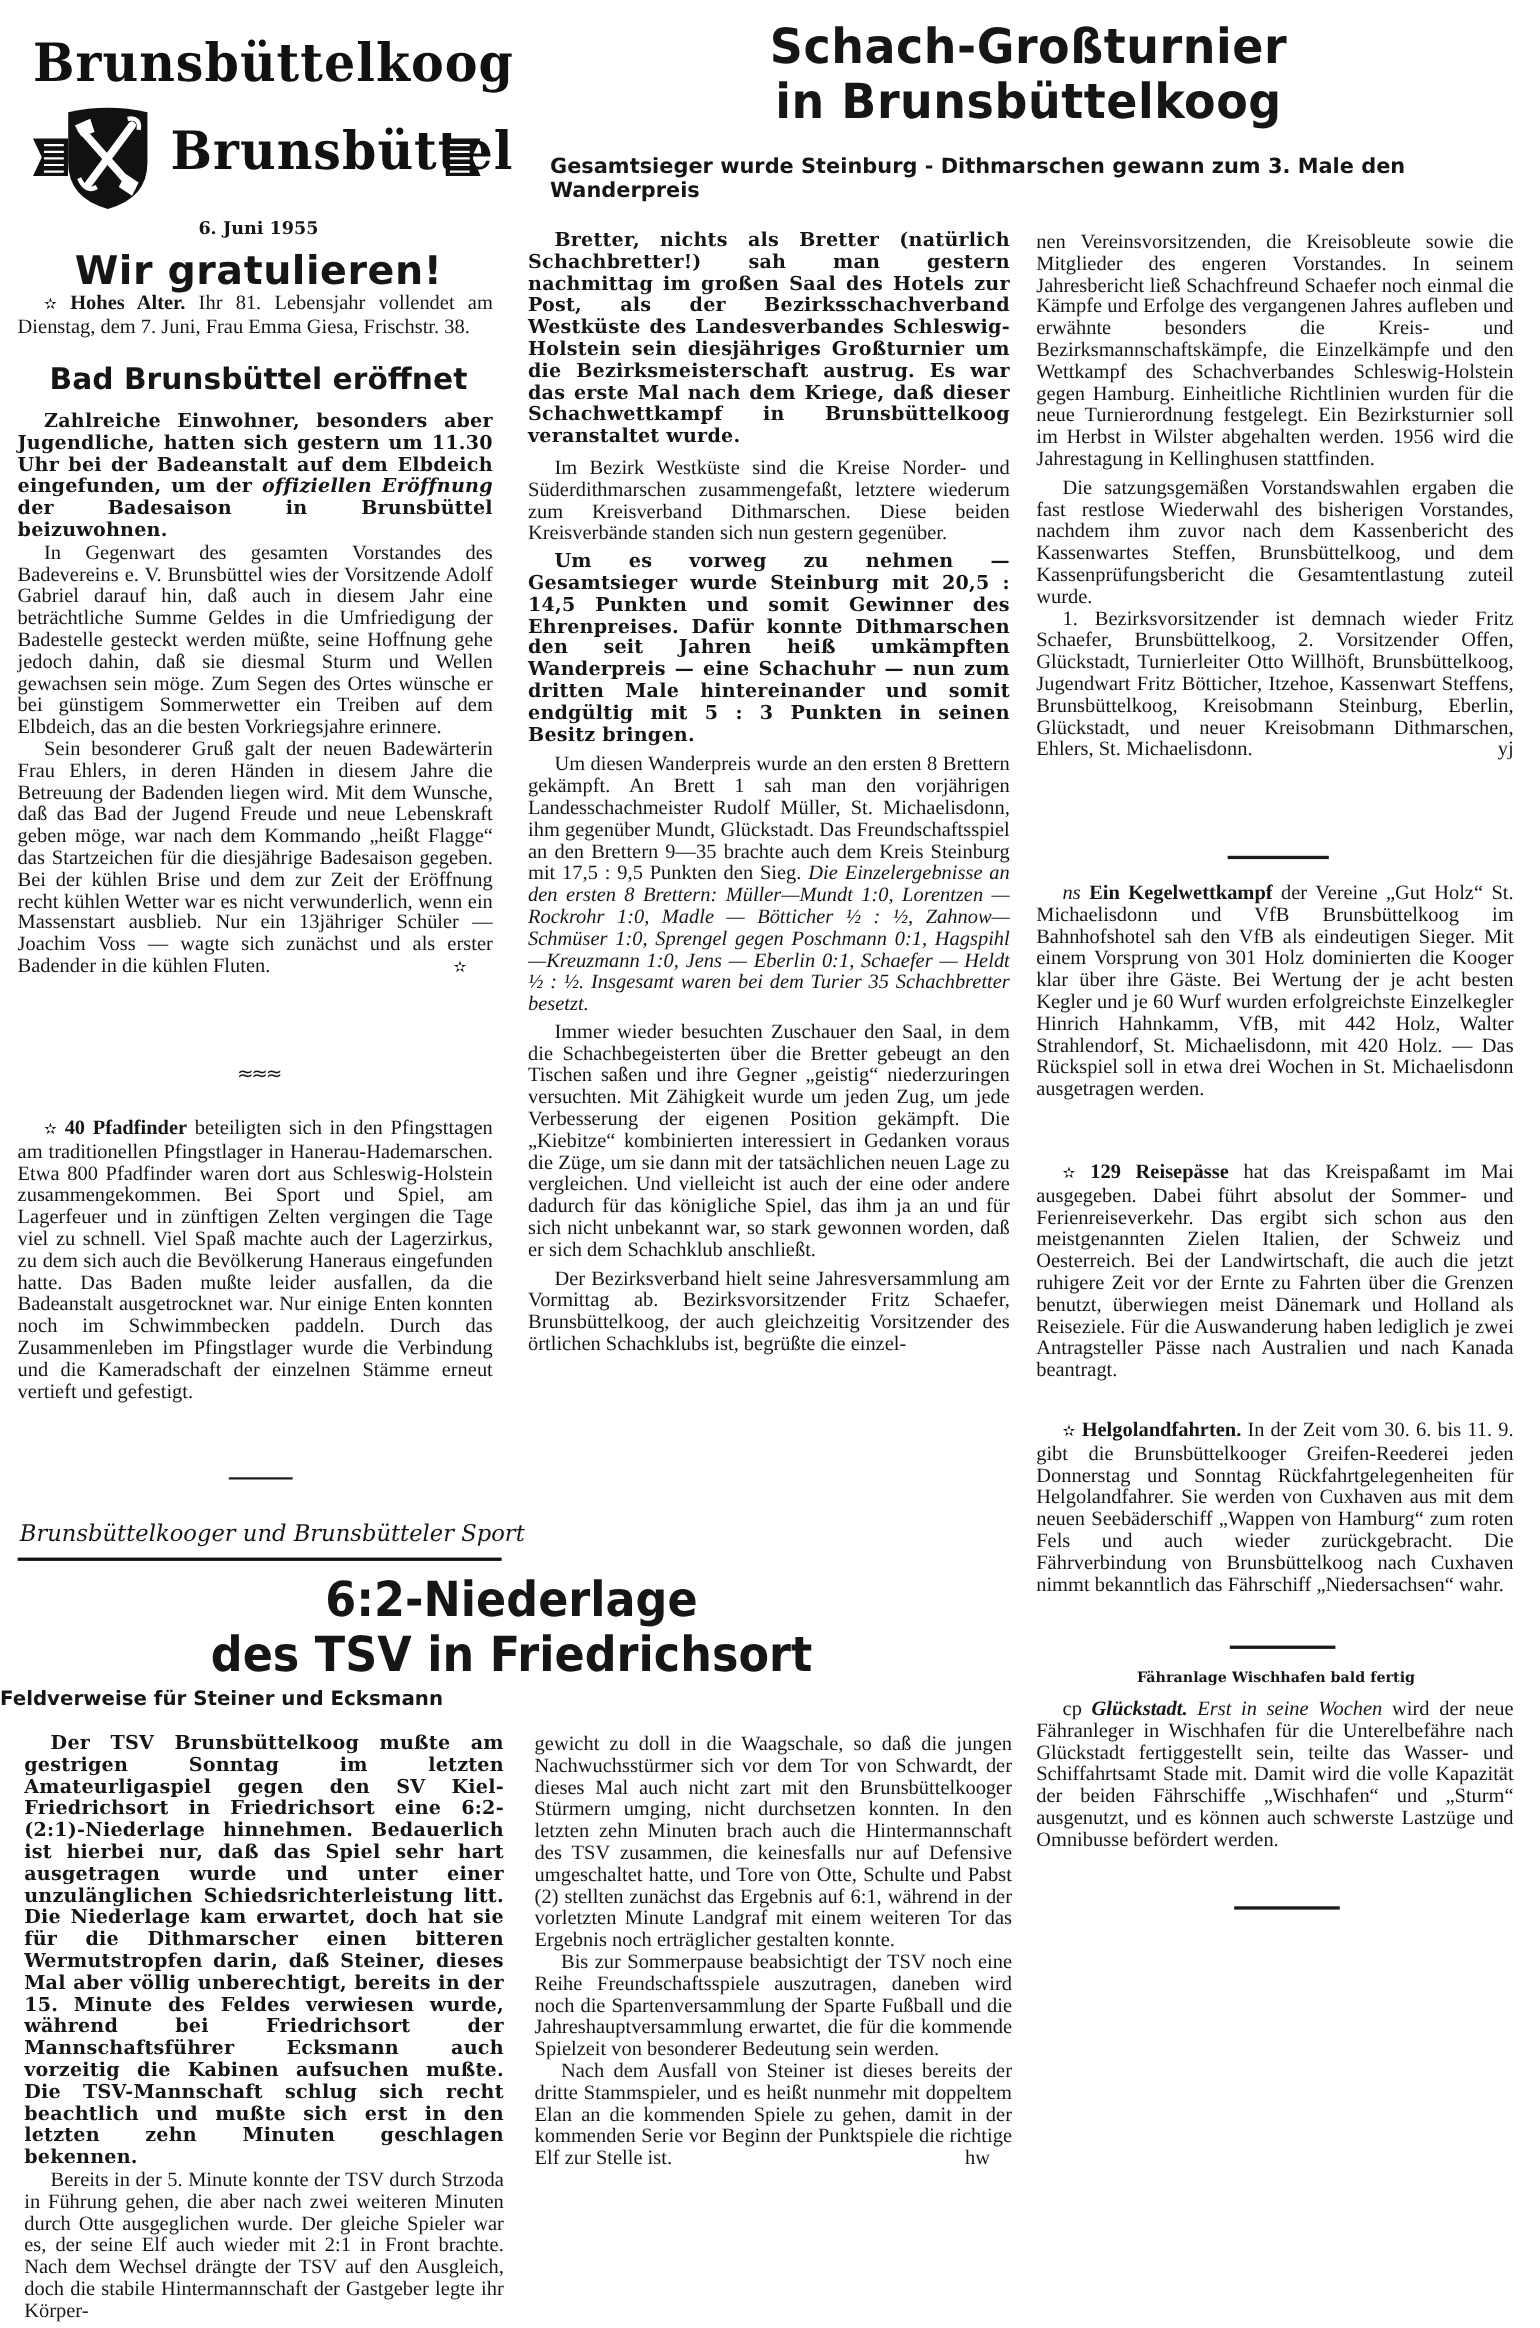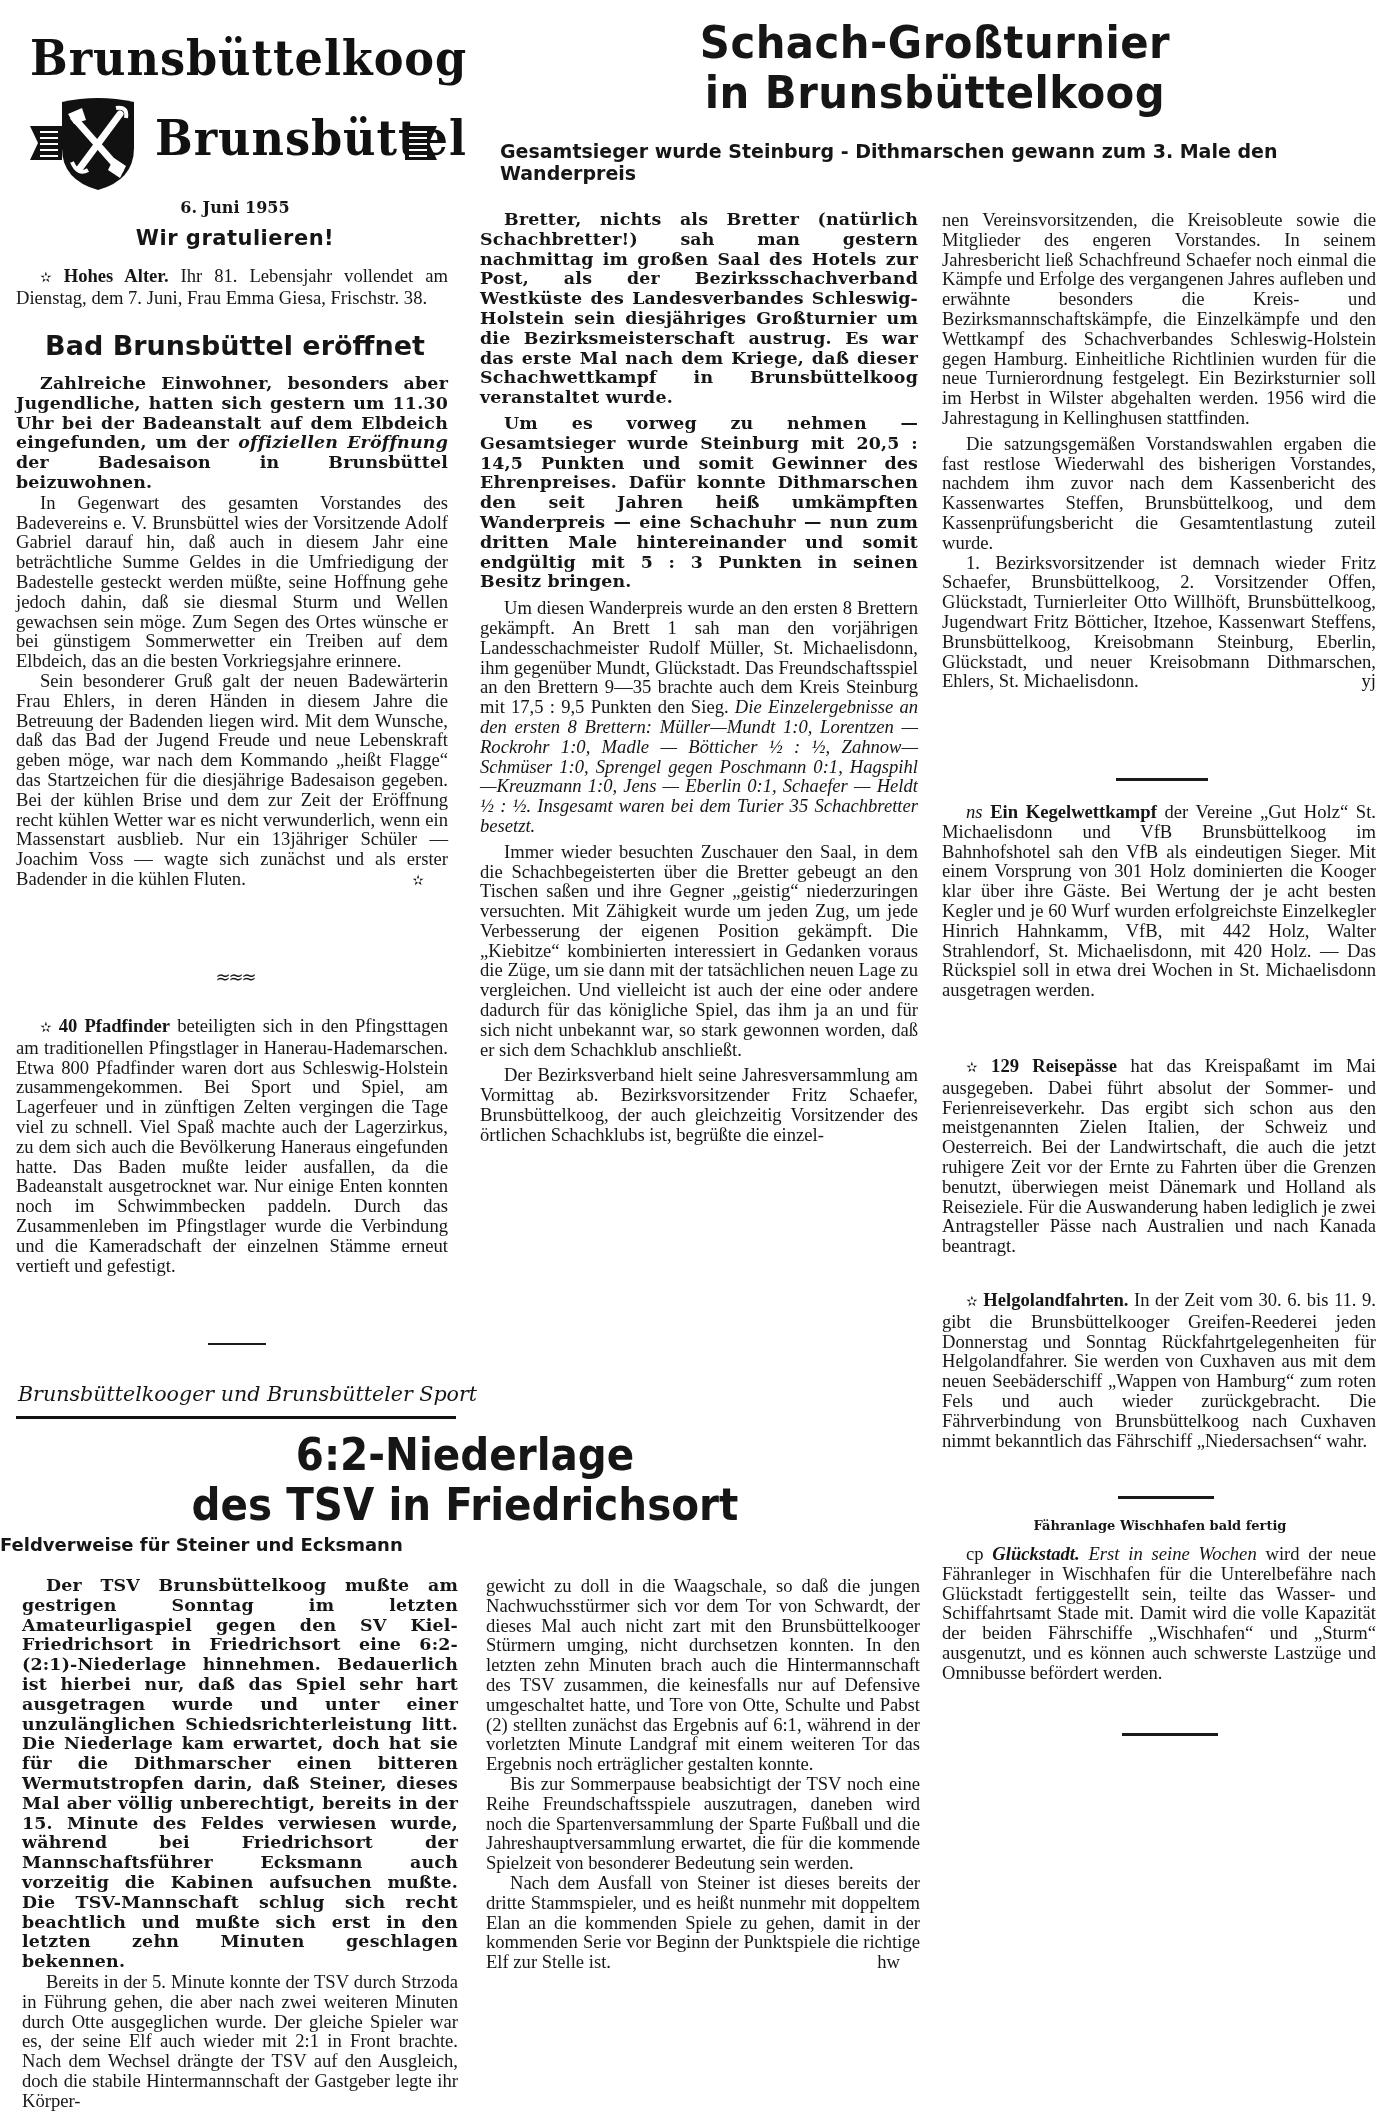--- a/index.html
+++ b/index.html
@@ -18,21 +18,21 @@
   .masthead { left:0; top:20px; width:470px; height:180px; }
   .mast-line1 { position:absolute; left:30px; top:10px; font-family:"DejaVu Serif",serif; font-weight:bold;
                 font-size:48px; letter-spacing:1px; transform:scaleX(0.93); transform-origin:left; color:#111; }
   .mast-line2 { position:absolute; left:155px; top:90px; font-family:"DejaVu Serif",serif; font-weight:bold;
                 font-size:48px; letter-spacing:1px; transform:scaleX(0.93); transform-origin:left; color:#111; }
   .crest { position:absolute; left:58px; top:76px; width:80px; height:96px; }
   .ribbon-l { position:absolute; left:30px; top:104px; width:32px; height:38px; }
   .ribbon-r { position:absolute; left:405px; top:104px; width:32px; height:38px; }
 
   .date { left:0; width:470px; top:198px; text-align:center; font-family:"DejaVu Serif",serif; font-weight:bold; font-size:16px; }
-  .h-gratulieren { left:0; width:470px; top:226px; text-align:center; font-family:"DejaVu Sans",sans-serif; font-weight:bold; font-size:21px; letter-spacing:0.5px; }
+  .h-gratulieren { left:0; width:470px; top:226px; text-align:center; font-family:"DejaVu Sans",sans-serif; font-weight:bold; font-size:36px; letter-spacing:0.5px; }
   .star { font-family:"DejaVu Sans",sans-serif; font-size:14px; font-weight:normal; }
 
   .h-bad { left:0; width:470px; top:330px; text-align:center; font-family:"DejaVu Sans",sans-serif; font-weight:bold; font-size:27px; }
 
   .col-left { left:16px; width:432px; }
   .col-mid  { left:480px; width:438px; }
   .col-right{ left:942px; width:434px; }
 
   .wavy { left:0; width:470px; top:966px; text-align:center; font-size:18px; letter-spacing:-2px; font-family:"DejaVu Sans",sans-serif; }
   .rule { height:3px; background:#1a1a1a; }
@@ -110,20 +110,23 @@
 <div class="abs rule" style="left:208px; top:1343px; width:58px; height:2px;"></div>
 
 <div class="abs h-schach">
   <div>Schach-Großturnier</div>
   <div>in Brunsbüttelkoog</div>
 </div>
 <div class="abs sub-schach">Gesamtsieger wurde Steinburg - Dithmarschen gewann zum 3. Male den Wanderpreis</div>
 
 <div class="abs col-mid" style="top:210px;">
   <p class="lead">Bretter, nichts als Bretter (natürlich Schachbretter!) sah man gestern nachmittag im großen Saal des Hotels zur Post, als der Bezirksschachverband Westküste des Landesverbandes Schleswig-Holstein sein diesjähriges Großturnier um die Bezirksmeisterschaft austrug. Es war das erste Mal nach dem Kriege, daß dieser Schachwettkampf in Brunsbüttelkoog veranstaltet wurde.</p>
+  <div class="body-text" style="margin-top:8px;">
+    <p class="para">Im Bezirk Westküste sind die Kreise Norder- und Süderdithmarschen zusammengefaßt, letztere wiederum zum Kreisverband Dithmarschen. Diese beiden Kreisverbände standen sich nun gestern gegenüber.</p>
+  </div>
   <p class="lead" style="margin-top:6px;">Um es vorweg zu nehmen — Gesamtsieger wurde Steinburg mit 20,5 : 14,5 Punkten und somit Gewinner des Ehrenpreises. Dafür konnte Dithmarschen den seit Jahren heiß umkämpften Wanderpreis — eine Schachuhr — nun zum dritten Male hintereinander und somit endgültig mit 5 : 3 Punkten in seinen Besitz bringen.</p>
   <div class="body-text" style="margin-top:6px;">
     <p class="para"><span>Um diesen Wanderpreis wurde an den ersten 8 Brettern gekämpft. An Brett 1 sah man den vorjährigen Landesschachmeister Rudolf Müller, St. Michaelisdonn, ihm gegenüber Mundt, Glückstadt. Das Freundschaftsspiel an den Brettern 9—35 brachte auch dem Kreis Steinburg mit 17,5 : 9,5 Punkten den Sieg. </span><span class="ital">Die Einzelergebnisse an den ersten 8 Brettern: Müller—Mundt 1:0, Lorentzen — Rockrohr 1:0, Madle — Bötticher ½ : ½, Zahnow—Schmüser 1:0, Sprengel gegen Poschmann 0:1, Hagspihl—Kreuzmann 1:0, Jens — Eberlin 0:1, Schaefer — Heldt ½ : ½. Insgesamt waren bei dem Turier 35 Schachbretter besetzt.</span></p>
     <p class="para" style="margin-top:6px;">Immer wieder besuchten Zuschauer den Saal, in dem die Schachbegeisterten über die Bretter gebeugt an den Tischen saßen und ihre Gegner „geistig“ niederzuringen versuchten. Mit Zähigkeit wurde um jeden Zug, um jede Verbesserung der eigenen Position gekämpft. Die „Kiebitze“ kombinierten interessiert in Gedanken voraus die Züge, um sie dann mit der tatsächlichen neuen Lage zu vergleichen. Und vielleicht ist auch der eine oder andere dadurch für das königliche Spiel, das ihm ja an und für sich nicht unbekannt war, so stark gewonnen worden, daß er sich dem Schachklub anschließt.</p>
     <p class="para" style="margin-top:6px;">Der Bezirksverband hielt seine Jahresversammlung am Vormittag ab. Bezirksvorsitzender Fritz Schaefer, Brunsbüttelkoog, der auch gleichzeitig Vorsitzender des örtlichen Schachklubs ist, begrüßte die einzel-</p>
   </div>
 </div>
 
 <div class="abs col-right body-text" style="top:210px;">
   <p>nen Vereinsvorsitzenden, die Kreisobleute sowie die Mitglieder des engeren Vorstandes. In seinem Jahresbericht ließ Schachfreund Schaefer noch einmal die Kämpfe und Erfolge des vergangenen Jahres aufleben und erwähnte besonders die Kreis- und Bezirksmannschaftskämpfe, die Einzelkämpfe und den Wettkampf des Schachverbandes Schleswig-Holstein gegen Hamburg. Einheitliche Richtlinien wurden für die neue Turnierordnung festgelegt. Ein Bezirksturnier soll im Herbst in Wilster abgehalten werden. 1956 wird die Jahrestagung in Kellinghusen stattfinden.</p>

